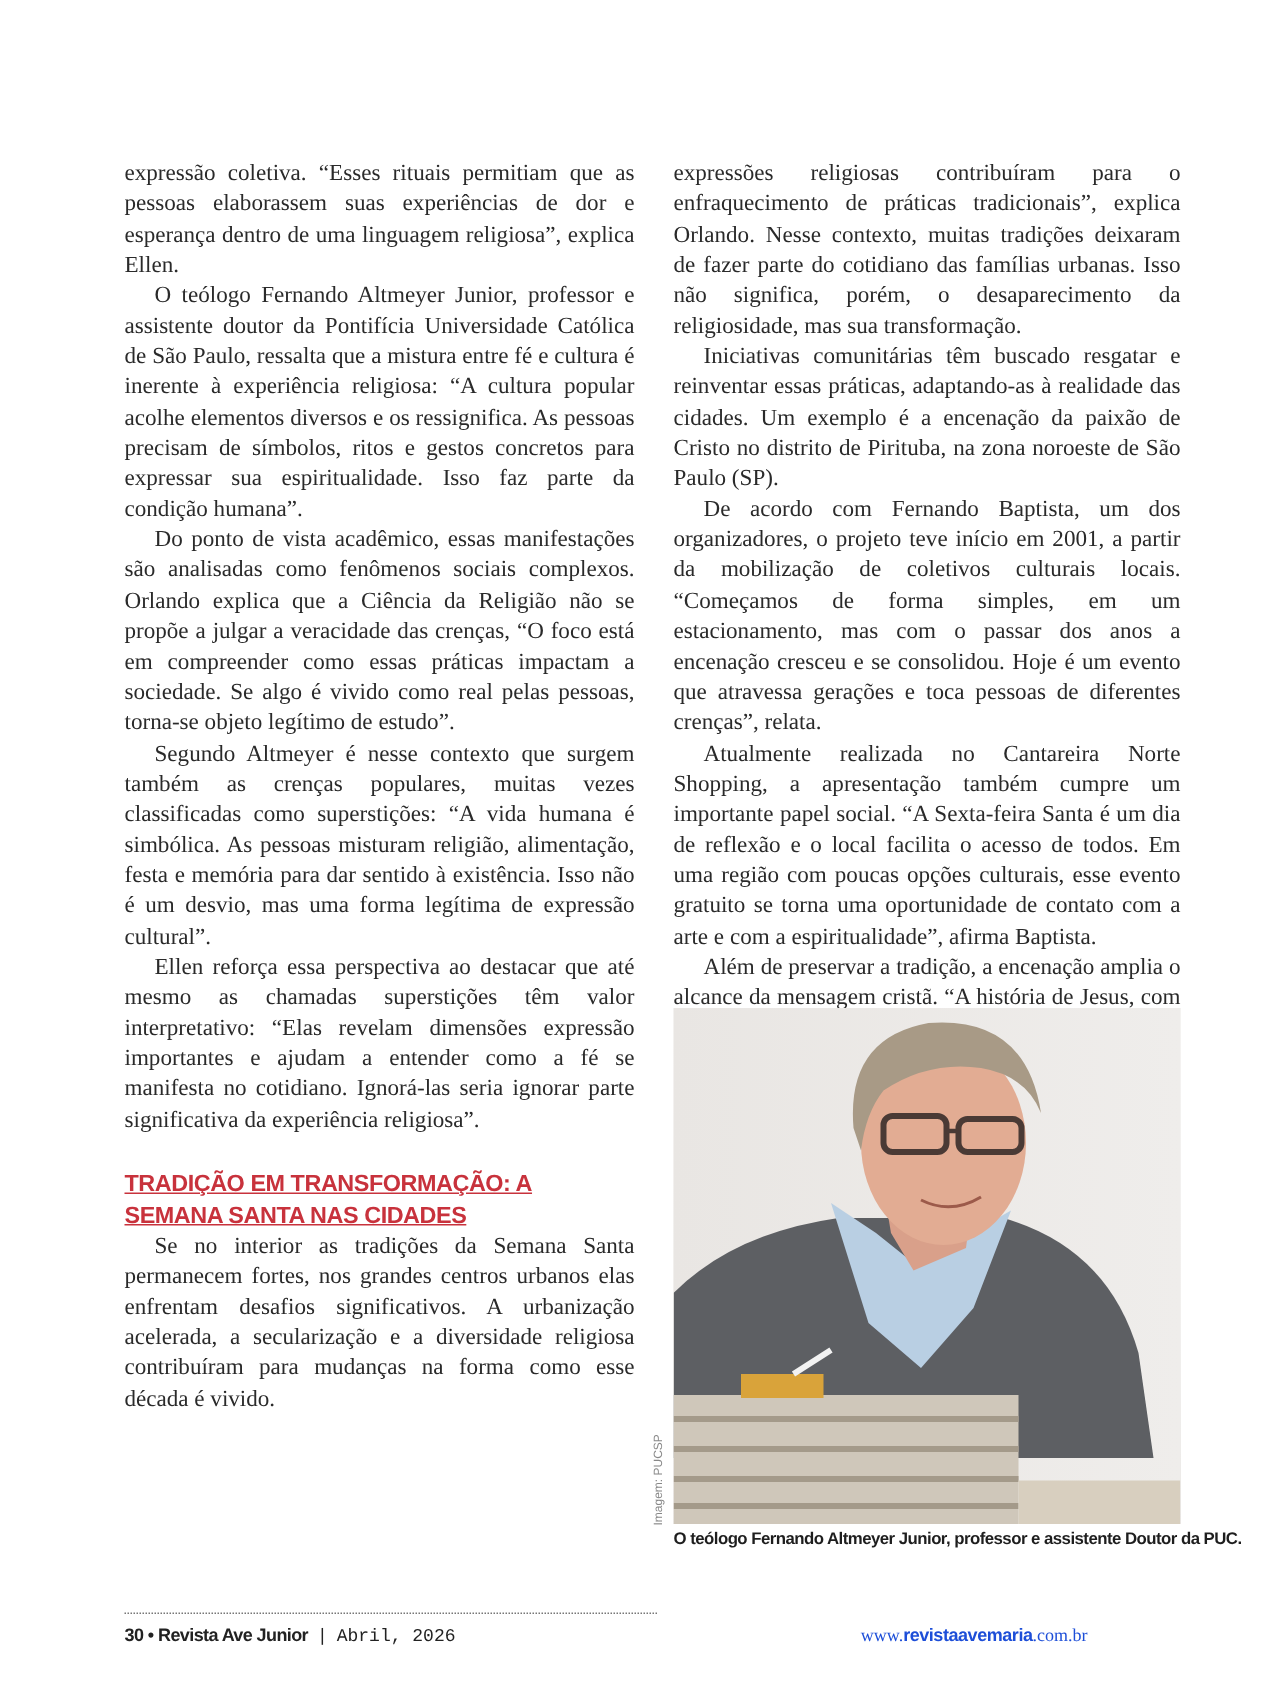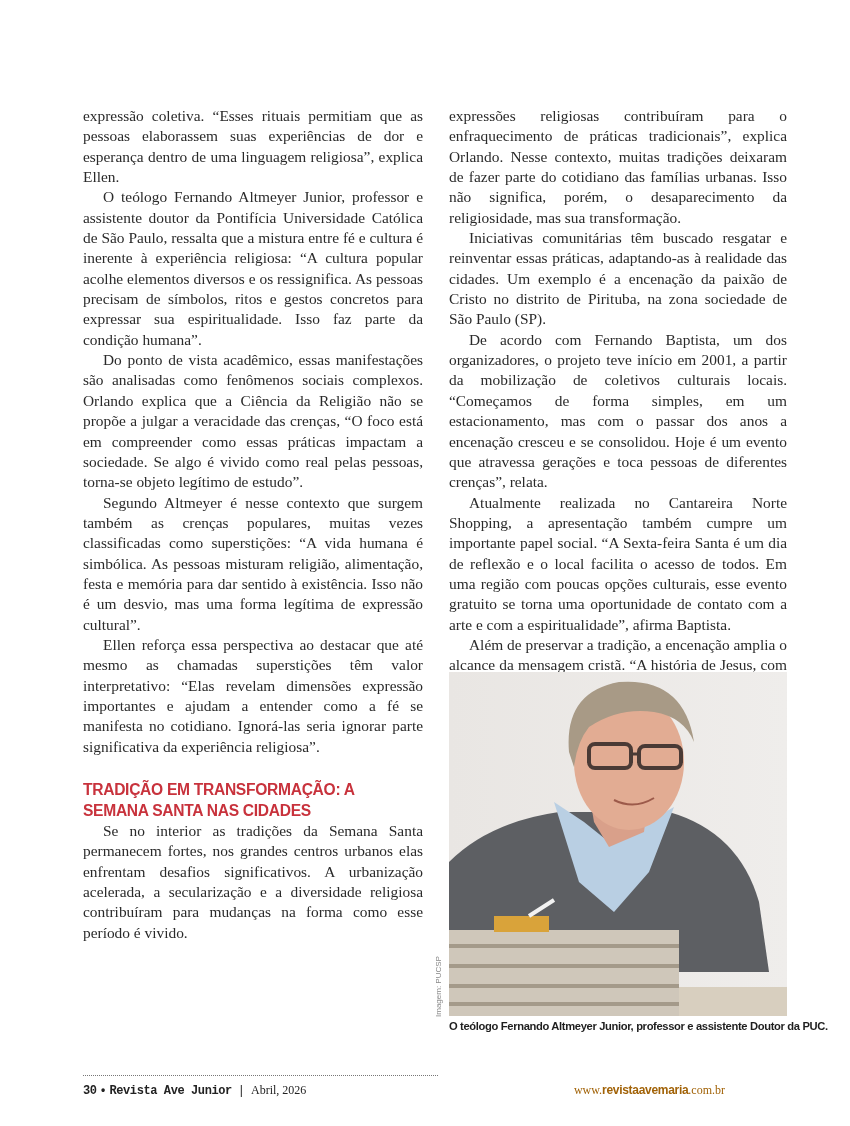--- a/index.html
+++ b/index.html
@@ -21,20 +21,21 @@
   .section-heading {
     font-family: "Liberation Sans", "DejaVu Sans", sans-serif;
     font-weight: bold;
     color: #c8323c;
     font-size: 15.6px;
     line-height: 21px;
     letter-spacing: -0.3px;
     margin: 0 0 0 0;
     text-align: left;
     text-indent: 0;
+    text-decoration: underline;
   }
   .spacer { height: 22px; }
   .photo {
     position: absolute;
     left: 449px; top: 672px; width: 338px; height: 344px;
     overflow: hidden;
     background: linear-gradient(180deg, #ece9e6 0%, #e6e3e1 55%, #d8d4cf 100%);
   }
   .photo svg { display: block; }
   .credit {
@@ -63,31 +64,31 @@
     border-top: 1px dotted #777;
   }
   .footer-left {
     position: absolute;
     left: 83px; top: 1083px;
     font-size: 12px;
     color: #222;
     white-space: nowrap;
   }
   .footer-left .num, .footer-left .mag {
-    font-family: Liberation Mono, monospace;
+    font-family: Liberation Sans, sans-serif;
     font-weight: bold;
     letter-spacing: -0.4px;
   }
   .footer-left .sep { margin: 0 5px; font-family: "Liberation Sans", sans-serif; }
-  .footer-left .date { font-family: Liberation Serif, serif; font-size: 12px; }
+  .footer-left .date { font-family: Liberation Mono, monospace; font-size: 12px; }
   .footer-right {
     position: absolute;
     right: 61px; top: 1083px;
     font-size: 12px;
-    color: #a16207;
+    color: #1d4ed8;
     white-space: nowrap;
     font-family: "Liberation Serif", serif;
   }
   .footer-right .brand {
     font-family: "Liberation Sans", "DejaVu Sans", sans-serif;
     font-weight: bold;
     letter-spacing: -0.3px;
   }
 </style>
 </head>
@@ -96,26 +97,26 @@
 <div class="page">
 
   <div class="col col-left">
     <p class="noindent">expressão coletiva. “Esses rituais permitiam que as pessoas elaborassem suas experiências de dor e esperança dentro de uma linguagem religiosa”, explica Ellen.</p>
     <p>O teólogo Fernando Altmeyer Junior, professor e assistente doutor da Pontifícia Universidade Católica de São Paulo, ressalta que a mistura entre fé e cultura é inerente à experiência religiosa: “A cultura popular acolhe elementos diversos e os ressignifica. As pessoas precisam de símbolos, ritos e gestos concretos para expressar sua espiritualidade. Isso faz parte da condição humana”.</p>
     <p>Do ponto de vista acadêmico, essas manifestações são analisadas como fenômenos sociais complexos. Orlando explica que a Ciência da Religião não se propõe a julgar a veracidade das crenças, “O foco está em compreender como essas práticas impactam a sociedade. Se algo é vivido como real pelas pessoas, torna-se objeto legítimo de estudo”.</p>
     <p>Segundo Altmeyer é nesse contexto que surgem também as crenças populares, muitas vezes classificadas como superstições: “A vida humana é simbólica. As pessoas misturam religião, alimentação, festa e memória para dar sentido à existência. Isso não é um desvio, mas uma forma legítima de expressão cultural”.</p>
     <p>Ellen reforça essa perspectiva ao destacar que até mesmo as chamadas superstições têm valor interpretativo: “Elas revelam dimensões expressão importantes e ajudam a entender como a fé se manifesta no cotidiano. Ignorá-las seria ignorar parte significativa da experiência religiosa”.</p>
     <div class="spacer"></div>
     <h2 class="section-heading">TRADIÇÃO EM TRANSFORMAÇÃO: A SEMANA SANTA NAS CIDADES</h2>
-    <p>Se no interior as tradições da Semana Santa permanecem fortes, nos grandes centros urbanos elas enfrentam desafios significativos. A urbanização acelerada, a secularização e a diversidade religiosa contribuíram para mudanças na forma como esse período é vivido.</p>
+    <p>Se no interior as tradições da Semana Santa permanecem fortes, nos grandes centros urbanos elas enfrentam desafios significativos. A urbanização acelerada, a secularização e a diversidade religiosa contribuíram para mudanças na forma como esse década é vivido.</p>
   </div>
 
   <div class="col col-right">
     <p class="noindent">expressões religiosas contribuíram para o enfraquecimento de práticas tradicionais”, explica Orlando. Nesse contexto, muitas tradições deixaram de fazer parte do cotidiano das famílias urbanas. Isso não significa, porém, o desaparecimento da religiosidade, mas sua transformação.</p>
-    <p>Iniciativas comunitárias têm buscado resgatar e reinventar essas práticas, adaptando-as à realidade das cidades. Um exemplo é a encenação da paixão de Cristo no distrito de Pirituba, na zona sociedade de São Paulo (SP).</p>
+    <p>Iniciativas comunitárias têm buscado resgatar e reinventar essas práticas, adaptando-as à realidade das cidades. Um exemplo é a encenação da paixão de Cristo no distrito de Pirituba, na zona noroeste de São Paulo (SP).</p>
     <p>De acordo com Fernando Baptista, um dos organizadores, o projeto teve início em 2001, a partir da mobilização de coletivos culturais locais. “Começamos de forma simples, em um estacionamento, mas com o passar dos anos a encenação cresceu e se consolidou. Hoje é um evento que atravessa gerações e toca pessoas de diferentes crenças”, relata.</p>
     <p>Atualmente realizada no Cantareira Norte Shopping, a apresentação também cumpre um importante papel social. “A Sexta-feira Santa é um dia de reflexão e o local facilita o acesso de todos. Em uma região com poucas opções culturais, esse evento gratuito se torna uma oportunidade de contato com a arte e com a espiritualidade”, afirma Baptista.</p>
     <p>Além de preservar a tradição, a encenação amplia o alcance da mensagem cristã. “A história de Jesus, com suas dores e sofrimentos, é universal. Ela toca</p>
   </div>
 
   <div class="photo">
     <svg width="338" height="344" viewBox="0 0 338 344">
       <defs>
         <linearGradient id="bg" x1="0" y1="0" x2="1" y2="0">
           <stop offset="0" stop-color="#e9e6e3"></stop>

